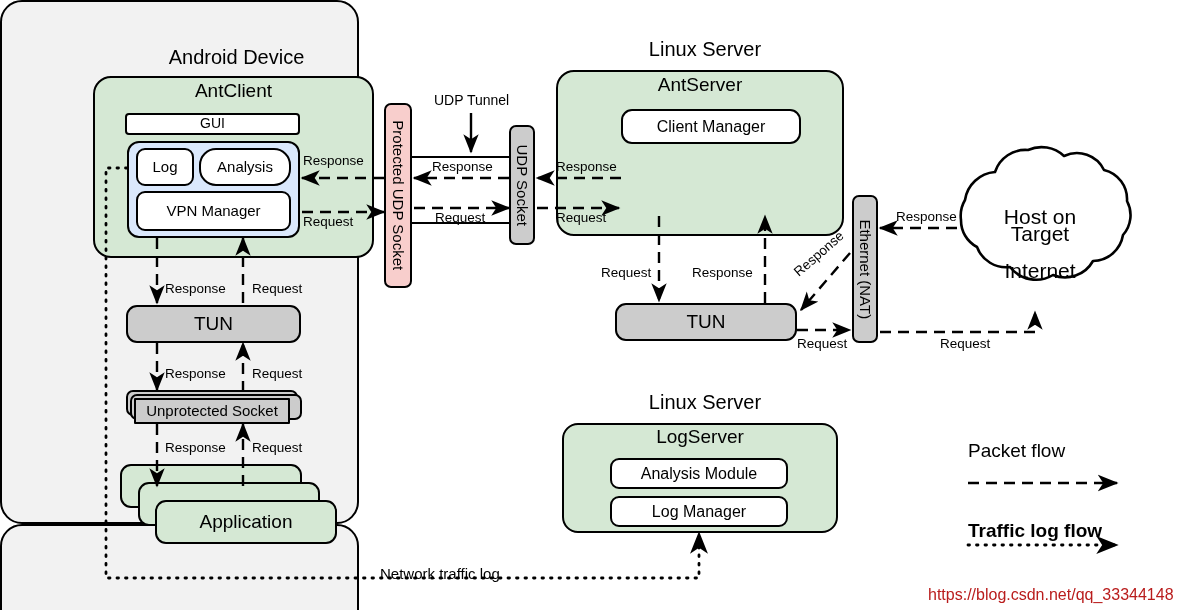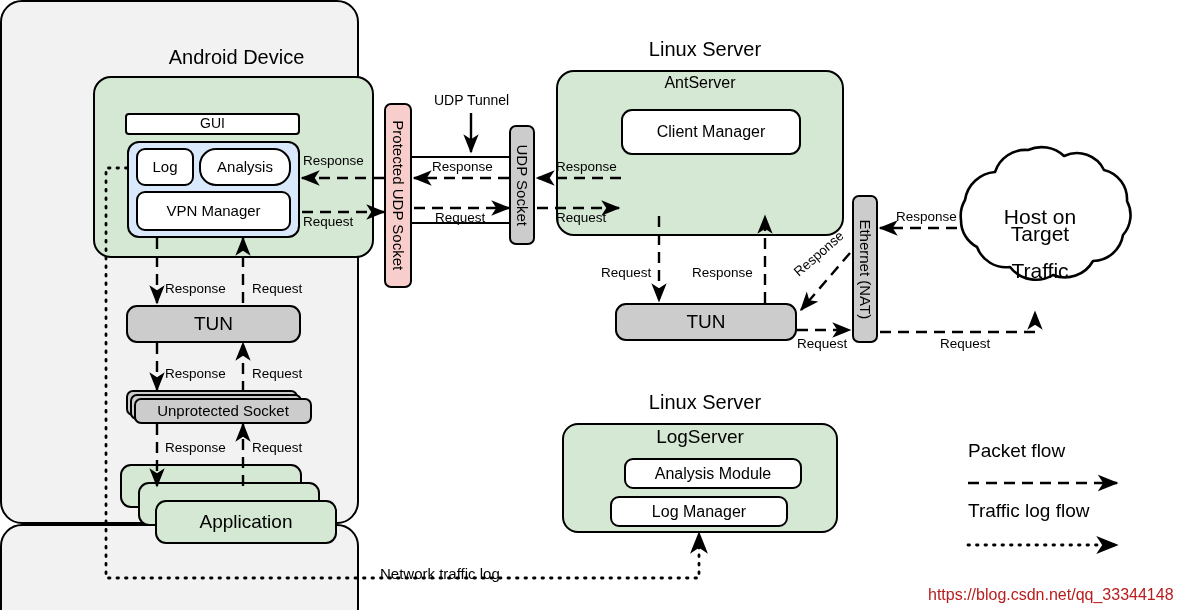--- a/index.html
+++ b/index.html
@@ -85,20 +85,21 @@
 <body>
 
 <div id="stage">
 
   <div class="outer-frame" style="left:35px; top:22px; width:355px; height:520px;"></div>
   <div class="outer-frame" style="left:47px; top:34px; width:355px; height:520px;"></div>
 
   <div class="title-text" style="left:59px; top:46px; width:355px; font-size:20px;">Android Device</div>
 
   <div class="box green" style="left:93px; top:76px; width:281px; height:182px; border-radius:18px; display:block;"></div>
+  <div class="title-text" style="left:93px; top:80px; width:281px; font-size:19px;">AntClient</div>
 
   <div class="box white" style="left:125px; top:113px; width:175px; height:22px; border-radius:4px; font-size:14px;">
     <span>GUI</span>
   </div>
 
   <div class="box blue" style="left:127px; top:141px; width:173px; height:97px; border-radius:12px; display:block;"></div>
 
   <div class="box white" style="left:136px; top:148px; width:58px; height:38px; border-radius:9px; font-size:15px;">
     <span>Log</span>
   </div>
@@ -108,61 +109,61 @@
   <div class="box white" style="left:136px; top:191px; width:155px; height:40px; border-radius:9px; font-size:15px;">
     <span>VPN Manager</span>
   </div>
 
   <div class="box gray" style="left:126px; top:305px; width:175px; height:38px; border-radius:11px; font-size:19px;">
     <span>TUN</span>
   </div>
 
   <div class="box gray" style="left:126px; top:390px; width:172px; height:26px; border-radius:7px;"></div>
   <div class="box gray" style="left:130px; top:394px; width:172px; height:26px; border-radius:7px;"></div>
-  <div class="box gray" style="left:134px; top:398px; width:178px; height:26px; border-radius:7px; font-size:15px;">
+  <div class="box gray" style="left:134px; top:398px; width:156px; height:26px; border-radius:1px; font-size:15px;">
     <span>Unprotected Socket</span>
   </div>
 
   <div class="box green" style="left:120px; top:464px; width:182px; height:44px; border-radius:11px;"></div>
   <div class="box green" style="left:138px; top:482px; width:182px; height:44px; border-radius:11px;"></div>
   <div class="box green" style="left:155px; top:500px; width:182px; height:44px; border-radius:11px; font-size:19px;align-items:center;">
     <span>Application</span>
   </div>
 
   <div class="box pink" style="left:384px; top:103px; width:28px; height:185px; border-radius:7px;">
     <span class="vert-label rot-vert" style="font-size:15px;">Protected UDP Socket</span>
   </div>
 
   <div class="box gray" style="left:509px; top:125px; width:26px; height:120px; border-radius:7px;">
     <span class="vert-label rot-vert" style="font-size:15px;">UDP Socket</span>
   </div>
 
   <div class="title-text" style="left:530px; top:38px; width:350px; font-size:20px;">Linux Server</div>
 
   <div class="box green" style="left:556px; top:70px; width:288px; height:166px; border-radius:18px; display:block;"></div>
-  <div class="title-text" style="left:556px; top:74px; width:288px; font-size:16px;">AntServer</div>
-
-  <div class="box white" style="left:621px; top:109px; width:180px; height:46px; border-radius:11px; font-size:16px;">
+  <div class="title-text" style="left:556px; top:74px; width:288px; font-size:19px;">AntServer</div>
+
+  <div class="box white" style="left:621px; top:109px; width:180px; height:35px; border-radius:11px; font-size:16px;">
     <span>Client Manager</span>
   </div>
 
   <div class="box gray" style="left:615px; top:303px; width:182px; height:38px; border-radius:11px; font-size:19px;">
     <span>TUN</span>
   </div>
 
   <div class="box gray" style="left:852px; top:195px; width:26px; height:148px; border-radius:7px;">
     <span class="vert-label rot-vert" style="font-size:15px;">Ethernet (NAT)</span>
   </div>
 
   <div class="title-text" style="left:530px; top:391px; width:350px; font-size:20px;">Linux Server</div>
 
   <div class="box green" style="left:562px; top:423px; width:276px; height:110px; border-radius:16px; display:block;"></div>
   <div class="title-text" style="left:562px; top:426px; width:276px; font-size:19px;">LogServer</div>
 
-  <div class="box white" style="left:624px; top:458px; width:178px; height:31px; border-radius:9px; font-size:16px;">
+  <div class="box white" style="left:610px; top:458px; width:178px; height:31px; border-radius:9px; font-size:16px;">
     <span>Analysis Module</span>
   </div>
   <div class="box white" style="left:610px; top:496px; width:178px; height:31px; border-radius:9px; font-size:16px;">
     <span>Log Manager</span>
   </div>
 
   <svg class="layer" viewBox="0 0 1179 610">
     <defs>
       <marker id="ah" markerWidth="9" markerHeight="9" refX="7.4" refY="3.4" orient="auto" markerUnits="strokeWidth">
         <path d="M0,0.2 L8,3.4 L0,6.6 L2.1,3.4 Z" fill="#000"></path>
@@ -231,21 +232,21 @@
     <path d="M880,332 L1035,332 L1035,312" fill="none" stroke="#000" stroke-width="2.4" stroke-dasharray="11,7" marker-end="url(#ah)"></path>
 
     <path d="M127,168 L106,168 L106,578 L699,578 L699,533" fill="none" stroke="#000" stroke-width="2.8" stroke-dasharray="1.5,7" stroke-linecap="round" marker-end="url(#ah)"></path>
 
     <line x1="968" y1="483" x2="1117" y2="483" stroke="#000" stroke-width="2.6" stroke-dasharray="11,7" marker-end="url(#ah)"></line>
     <line x1="968" y1="545" x2="1117" y2="545" stroke="#000" stroke-width="2.8" stroke-dasharray="1.5,7" stroke-linecap="round" marker-end="url(#ah)"></line>
   </svg>
 
   <div class="title-text" style="left:955px; top:178px; width:170px; font-size:21px;margin-top:44px;">Target</div>
   <div class="title-text" style="left:955px; top:205px; width:170px; font-size:21px;">Host on</div>
-  <div class="title-text" style="left:955px; top:259px; width:170px; font-size:21px;">Traffic</div>
+  <div class="title-text" style="left:955px; top:259px; width:170px; font-size:21px;">Internet</div>
 
   <div class="edge-label" style="left:434px; top:92px; font-size:14px;">UDP Tunnel</div>
 
   <div class="edge-label" style="left:303px; top:153px;">Response</div>
   <div class="edge-label" style="left:303px; top:214px;">Request</div>
 
   <div class="edge-label" style="left:432px; top:159px;">Response</div>
   <div class="edge-label" style="left:435px; top:210px;">Request</div>
 
   <div class="edge-label" style="left:556px; top:159px;">Response</div>
@@ -265,17 +266,17 @@
 
   <div class="edge-label" style="left:791px; top:268px; transform:rotate(-41deg); transform-origin:left top;">Response</div>
   <div class="edge-label" style="left:797px; top:336px;">Request</div>
 
   <div class="edge-label" style="left:896px; top:209px;">Response</div>
   <div class="edge-label" style="left:940px; top:336px;">Request</div>
 
   <div class="edge-label" style="left:380px; top:565px; font-size:15px;">Network traffic log</div>
 
   <div class="legend-label" style="left:968px; top:440px;">Packet flow</div>
-  <div class="legend-label" style="left:968px; top:500px;">Traffic log flow</div>
+  <div class="legend-label" style="left:968px; top:520px;font-weight:bold;">Traffic log flow</div>
 
   <div class="watermark" style="left:928px; top:586px;">https://blog.csdn.net/qq_33344148</div>
 
 </div>
 
 </body></html>

